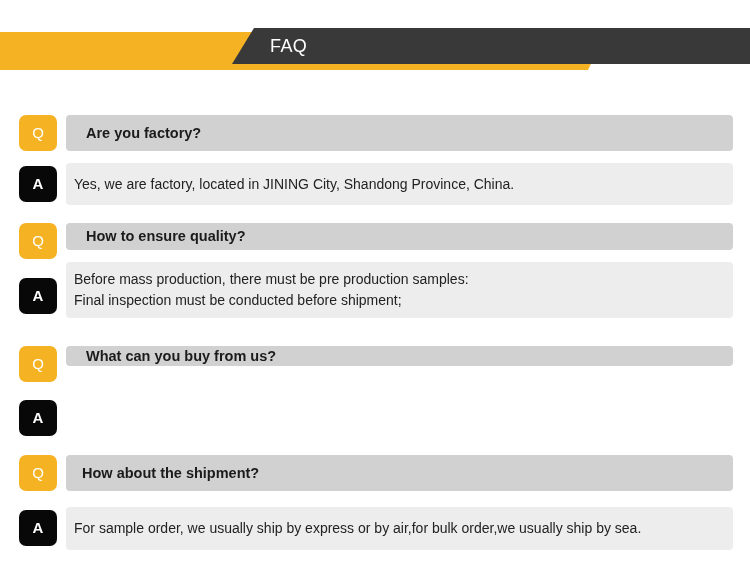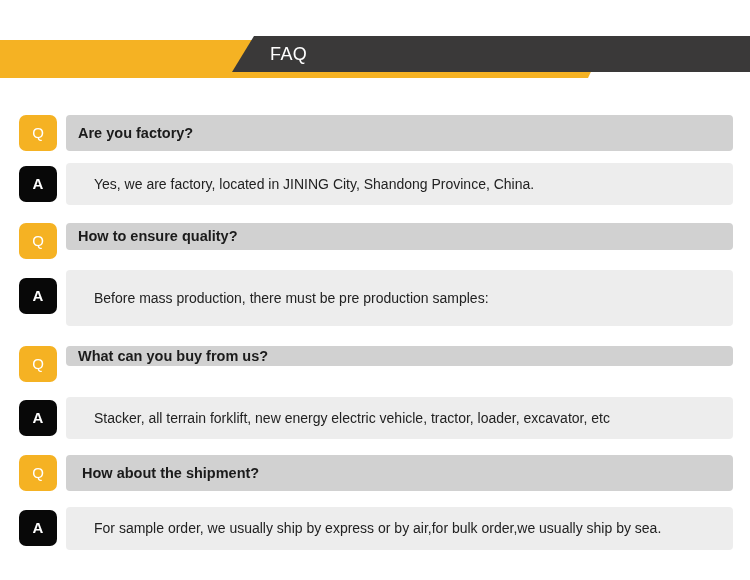--- a/index.html
+++ b/index.html
@@ -14,21 +14,21 @@
     position: relative;
     width: 750px;
     height: 580px;
     background: #ffffff;
   }
 
   
   .header {
     position: absolute;
     left: 0;
-    top: 8px;
+    top: 0;
     width: 750px;
     height: 92px;
   }
   .header-orange {
     position: absolute;
     left: 0;
     top: 32px;
     width: 606px;
     height: 38px;
     background: #f5b223;
@@ -95,31 +95,31 @@
     border-radius: 4px;
     display: flex;
     flex-direction: column;
     justify-content: center;
   }
   .bubble.q {
     background: #d1d1d1;
     font-weight: bold;
     color: #1b1b1b;
     font-size: 14.5px;
-    padding-left: 12px;
+    padding-left: 20px;
   }
   .bubble.q.indented {
     padding-left: 16px;
   }
   .bubble.a {
     background: #ededed;
     font-weight: normal;
     color: #222222;
     font-size: 14px;
-    padding-left: 28px;
+    padding-left: 8px;
   }
   .bubble .line {
     line-height: 21px;
     white-space: pre;
   }
 </style>
 </head>
 <body>
 
 <div class="page">
@@ -146,36 +146,34 @@
     </div>
 
     <div class="faq-row" style="height:54px">
       <div class="badge q" style="top:23px">Q</div>
       <div class="bubble q" style="top:23px; height:27px">
         <div class="line">How to ensure quality?</div>
       </div>
     </div>
     <div class="faq-row" style="height:72px">
       <div class="badge a" style="top:24px">A</div>
-      <div class="bubble a" style="top:16px; height:56px">
+      <div class="bubble a" style="top:8px; height:56px">
         <div class="line">Before mass production, there must be pre production samples:</div>
+        <div class="line">Final inspection must be conducted before shipment;</div>
       </div>
     </div>
 
     <div class="faq-row" style="height:54px">
       <div class="badge q" style="top:20px">Q</div>
       <div class="bubble q" style="top:20px; height:20px">
         <div class="line">What can you buy from us?</div>
       </div>
     </div>
     <div class="faq-row" style="height:56px">
       <div class="badge a" style="top:20px">A</div>
-      <div class="bubble a" style="top:17px; height:42px">
-        <div class="line">Stacker, all terrain forklift, new energy electric vehicle, tractor, loader, excavator, etc</div>
-      </div>
     </div>
 
     <div class="faq-row" style="height:54px">
       <div class="badge q" style="top:19px">Q</div>
       <div class="bubble q indented" style="top:19px; height:36px">
         <div class="line">How about the shipment?</div>
       </div>
     </div>
     <div class="faq-row" style="height:56px">
       <div class="badge a" style="top:20px">A</div>

